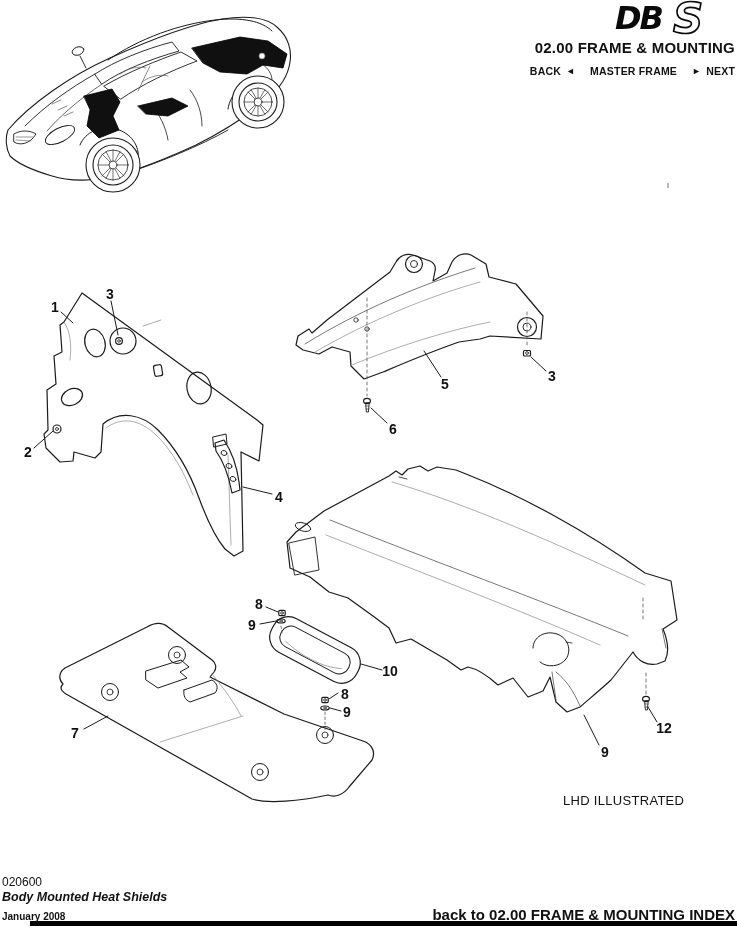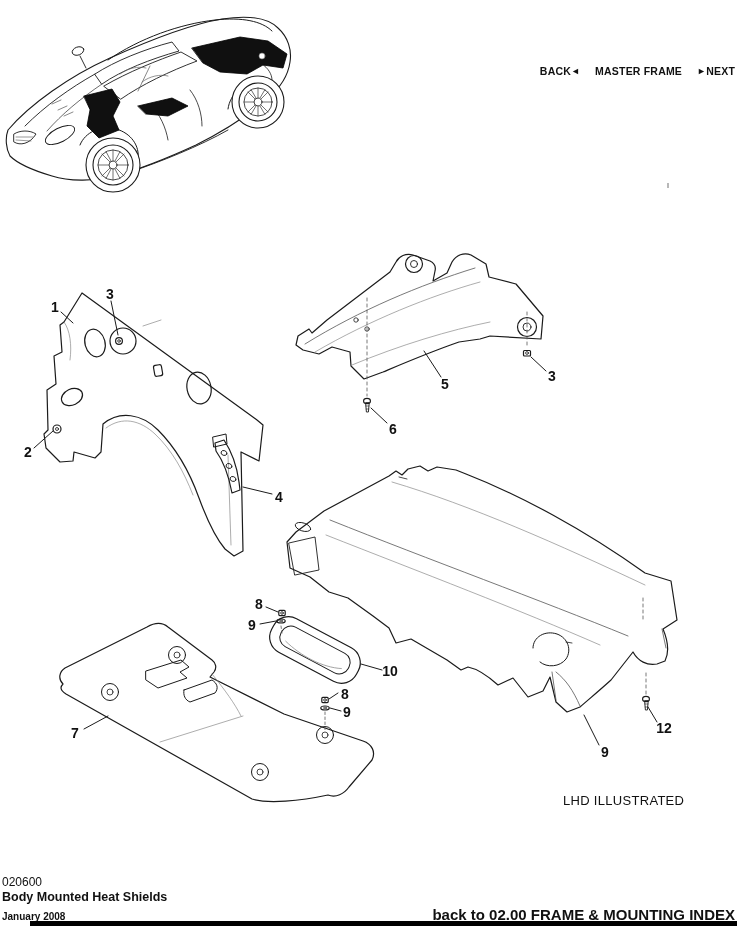--- a/index.html
+++ b/index.html
@@ -12,48 +12,55 @@
   
   .logo-wrap{position:absolute;top:0;right:0;width:122px;height:36px;}
   .section-title{
     position:absolute;top:39px;right:2px;font-size:15px;font-weight:bold;
     letter-spacing:0.2px;white-space:nowrap;
   }
   .nav{
     position:absolute;top:65px;right:2px;display:flex;gap:15px;align-items:center;
     font-size:10.5px;font-weight:bold;letter-spacing:0.2px;
   }
-  .nav .nav-item{display:flex;align-items:center;cursor:pointer;}
+  .nav .nav-item{display:flex;gap:5px;align-items:center;cursor:pointer;}
   .nav .arr{font-size:9px;position:relative;top:0px;}
   
   .diagram-svg{position:absolute;left:0;top:0;width:737px;height:926px;}
   .callout{
     position:absolute;transform:translate(-50%,-50%);
     font-size:14px;font-weight:bold;line-height:1;white-space:nowrap;
   }
   .lhd-note{
     position:absolute;left:563px;top:793px;font-size:13px;font-weight:normal;
     letter-spacing:0.3px;white-space:nowrap;
   }
   
   .doc-number{position:absolute;left:2px;top:875px;font-size:12px;font-weight:normal;}
-  .doc-title{position:absolute;left:2px;top:890px;font-size:12.5px;font-weight:bold;}
+  .doc-title{position:absolute;left:2px;top:890px;font-size:12.5px;font-weight:bold;font-style:italic;}
   .doc-date{position:absolute;left:2px;top:911px;font-size:10px;font-weight:bold;}
   .back-link{
     position:absolute;right:2px;top:906px;font-size:15px;font-weight:bold;
     white-space:nowrap;cursor:pointer;
   }
   .bottom-bar{position:absolute;left:30px;right:0;bottom:0;height:5px;background:#000;}
 </style>
 </head>
 <body>
 
 <div class="page">
 
-
+  <div class="logo-wrap">
+    <svg width="122" height="36" viewBox="0 0 122 36">
+      <text x="0" y="29" font-family="'DejaVu Sans',sans-serif" font-weight="bold" font-style="italic" font-size="32" letter-spacing="-2" fill="#0a0a0a">DB</text>
+      <text x="58" y="33" font-family="'DejaVu Sans',sans-serif" font-weight="bold" font-style="italic" font-size="42" fill="#ffffff" stroke="#0a0a0a" stroke-width="1.7">S</text>
+    </svg>
+  </div>
+
+  <div class="section-title">02.00 FRAME &amp; MOUNTING</div>
 
   <div class="nav">
     <span class="nav-item">
       <span>BACK</span>
       <span class="arr">◄</span>
     </span>
     <span class="nav-item">
       <span>MASTER FRAME</span>
     </span>
     <span class="nav-item">

